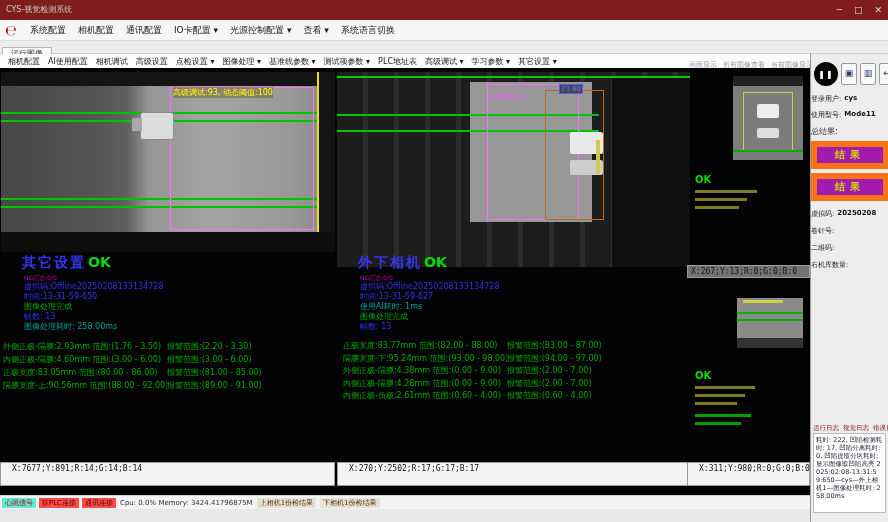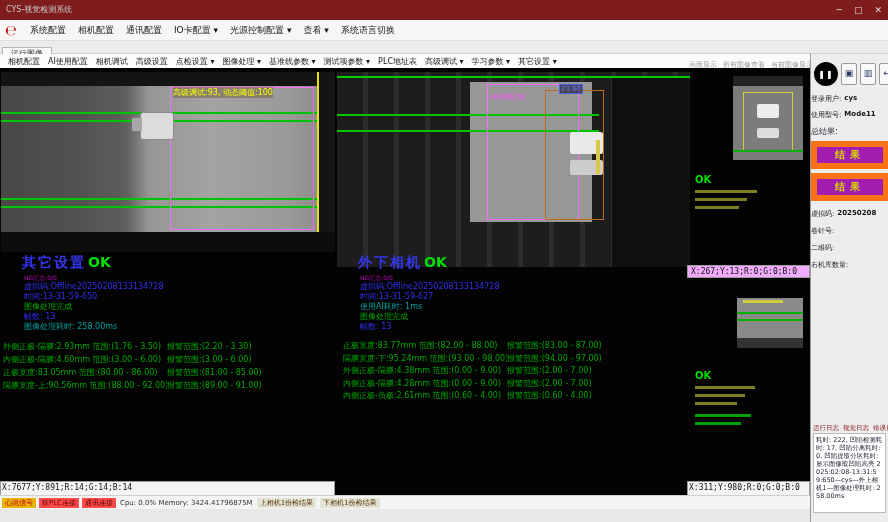--- a/index.html
+++ b/index.html
@@ -69,30 +69,30 @@
   .t1-gl{position:absolute;left:0;top:74px;width:70px;height:2px;background:#00b000;}
   .thumb2{position:absolute;left:737px;top:298px;width:66px;height:50px;background:#8a8a8a;overflow:hidden;}
   .t2-y{position:absolute;left:6px;top:2px;width:40px;height:3px;background:#cfcf40;}
   .t2-g1{position:absolute;left:0;top:14px;width:66px;height:2px;background:#00b000;}
   .t2-g2{position:absolute;left:0;top:21px;width:66px;height:2px;background:#00b000;}
   .t2-d{position:absolute;left:0;top:40px;width:66px;height:10px;background:#333;}
   .small-ok{position:absolute;font-size:10px;font-weight:bold;color:#00dd00;}
   .olive{position:absolute;height:3px;background:#7d7d22;}
   .gbar{position:absolute;height:3px;background:#00a000;}
   
-  .coordbar{position:absolute;top:481px;height:24px;background:#f4f4f4;border:1px solid #9a9a9a;box-sizing:border-box;
-    font-family:"DejaVu Sans Mono",monospace;font-size:8px;line-height:12px;color:#111;padding-left:1px;white-space:nowrap;}
+  .coordbar{position:absolute;top:462px;height:24px;background:#f4f4f4;border:1px solid #9a9a9a;box-sizing:border-box;
+    font-family:"DejaVu Sans Mono",monospace;font-size:8px;line-height:12px;color:#111;padding-left:11px;white-space:nowrap;}
   .cb-1{left:0;width:335px;} .cb-2{left:337px;width:352px;} .cb-3{left:687px;width:123px;}
-  .coordbar-s1{position:absolute;left:687px;top:265px;width:123px;height:13px;background:#f0abfc;border:1px solid #9a9a9a;
+  .coordbar-s1{position:absolute;left:687px;top:265px;width:123px;height:13px;background:#737373;border:1px solid #9a9a9a;
     box-sizing:border-box;font-family:"DejaVu Sans Mono",monospace;font-size:8px;line-height:11px;color:#111;padding-left:3px;white-space:nowrap;}
   
   .statusbar{position:absolute;left:0;top:495px;width:810px;height:14px;background:#f4f4f4;border-top:1px solid #cfcfcf;
     display:flex;align-items:center;gap:4px;padding-left:2px;box-sizing:border-box;font-size:7px;color:#333;}
   .badge{padding:0 3px;line-height:10px;font-size:7px;white-space:nowrap;}
-  .badge.v-yellow{background:#eab308;color:#c40000;}
+  .badge.v-yellow{background:#5eead4;color:#c40000;}
   .badge.v-red{background:#ff4a4a;color:#4a0000;}
   .cpu-text{font-size:7px;color:#333;white-space:nowrap;}
   .chip{font-size:7px;color:#5a2d0c;background:#e4e4d4;padding:0 3px;line-height:10px;white-space:nowrap;}
   .bottom-filler{position:absolute;left:0;top:509px;width:810px;height:13px;background:#e8e8e8;}
   
   .sidebar{position:absolute;left:810px;top:54px;width:78px;height:468px;background:#ededed;
     border-left:1px solid #9a9a9a;box-sizing:border-box;}
   .sb-buttons{position:absolute;left:3px;top:8px;display:flex;gap:3px;align-items:center;}
   .pause-btn{width:24px;height:24px;border-radius:50%;background:#000;color:#fff;font-size:8px;
     display:flex;align-items:center;justify-content:center;letter-spacing:1px;}
@@ -277,20 +277,21 @@
     <div class="t2-d"></div>
   </div>
   <div class="small-ok" style="left:695px;top:370px;">OK</div>
   <div class="olive" style="left:695px;top:386px;width:60px;"></div>
   <div class="olive" style="left:695px;top:394px;width:50px;"></div>
   <div class="olive" style="left:695px;top:402px;width:42px;"></div>
   <div class="gbar" style="left:695px;top:414px;width:56px;"></div>
   <div class="gbar" style="left:695px;top:422px;width:46px;"></div>
 
   <div class="coordbar cb-1">X:7677;Y:891;R:14;G:14;B:14</div>
+  <div class="coordbar cb-2">X:270;Y:2502;R:17;G:17;B:17</div>
   <div class="coordbar cb-3">X:311;Y:980;R:0;G:0;B:0</div>
 
   <div class="statusbar">
     <span style="display:flex;gap:3px">
         <span class="badge v-yellow">心跳信号</span>
         <span class="badge v-red">软PLC连接</span>
         <span class="badge v-red">通讯连接</span>
       </span>
     <span class="cpu-text">Cpu: 0.0% Memory: 3424.41796875M</span>
     <span style="display:flex;gap:4px">

